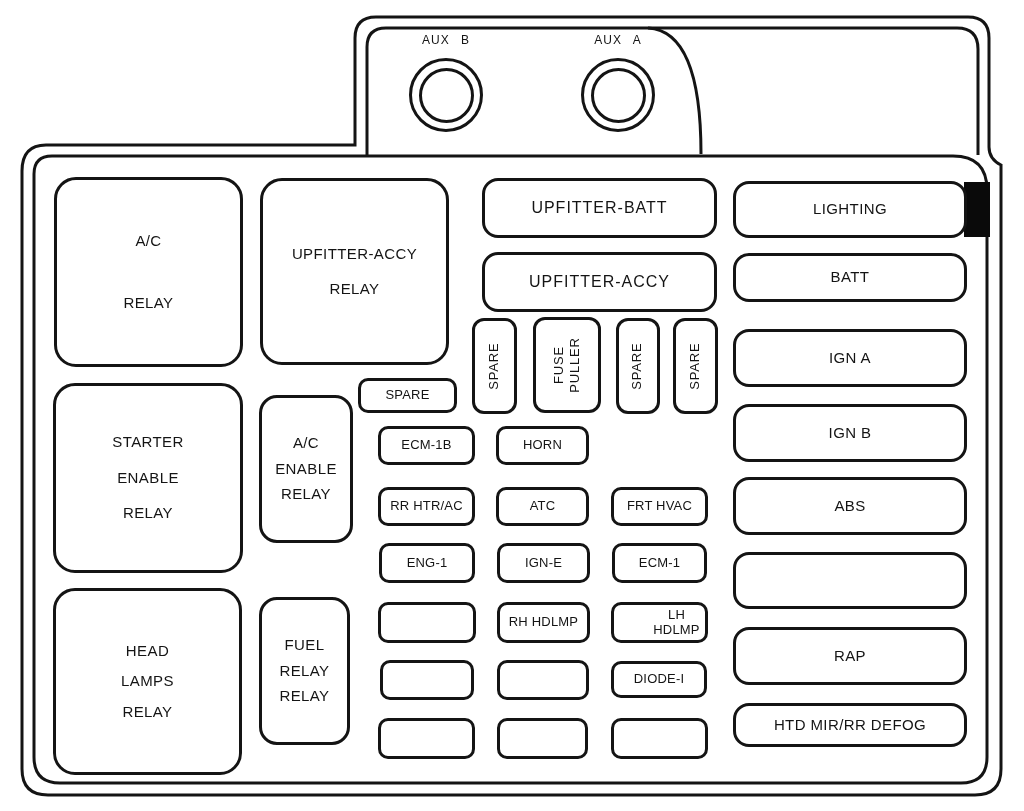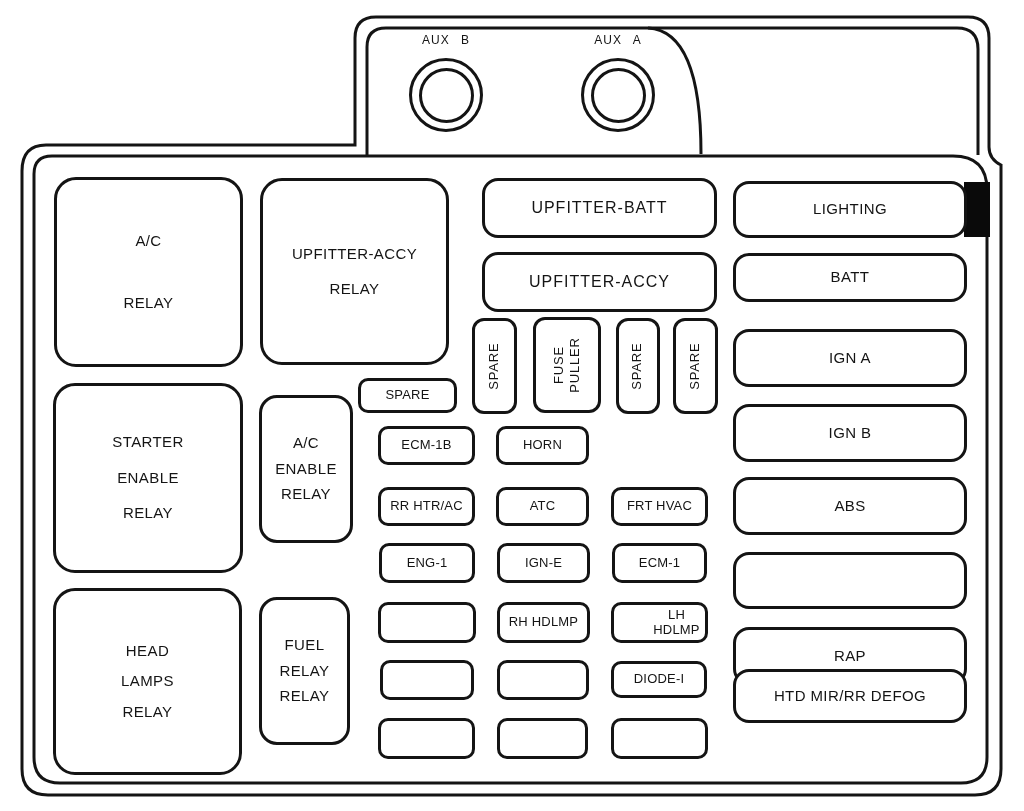--- a/index.html
+++ b/index.html
@@ -183,15 +183,15 @@
 
   <div class="black-tab" style="left:964px; top:182px; width:26px; height:55px;"></div>
 
   <div class="box r16 fz15" style="left:733px; top:181px; width:234px; height:57px;">LIGHTING</div>
   <div class="box r16 fz15" style="left:733px; top:253px; width:234px; height:49px;">BATT</div>
   <div class="box r16 fz15" style="left:733px; top:329px; width:234px; height:58px;">IGN A</div>
   <div class="box r16 fz15" style="left:733px; top:404px; width:234px; height:58px;">IGN B</div>
   <div class="box r16 fz15" style="left:733px; top:477px; width:234px; height:58px;">ABS</div>
   <div class="box r16 fz15" style="left:733px; top:552px; width:234px; height:57px;"></div>
   <div class="box r16 fz15" style="left:733px; top:627px; width:234px; height:58px;">RAP</div>
-  <div class="box r16 fz15" style="left:733px; top:669px; width:234px; height:54px;">HTD MIR/RR DEFOG</div>
+  <div class="box r16 fz15" style="left:733px; top:703px; width:234px; height:44px;">HTD MIR/RR DEFOG</div>
 
 </div>
 
 </body></html>

